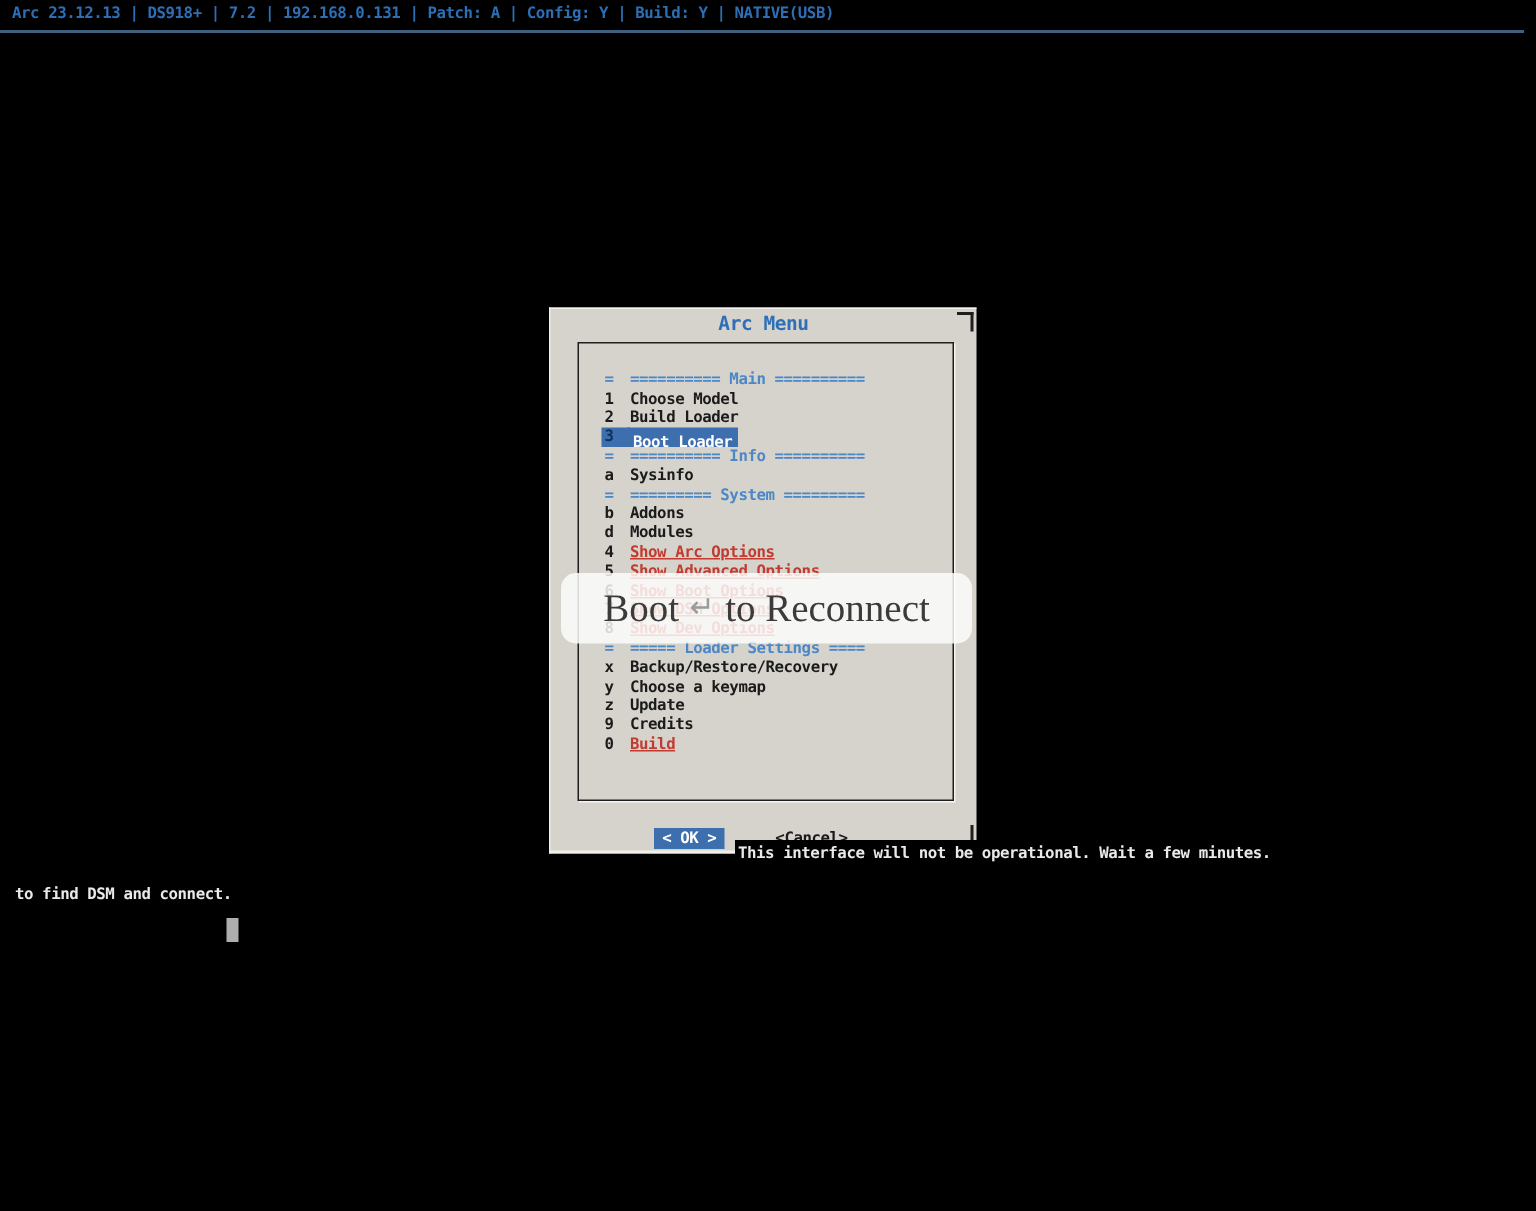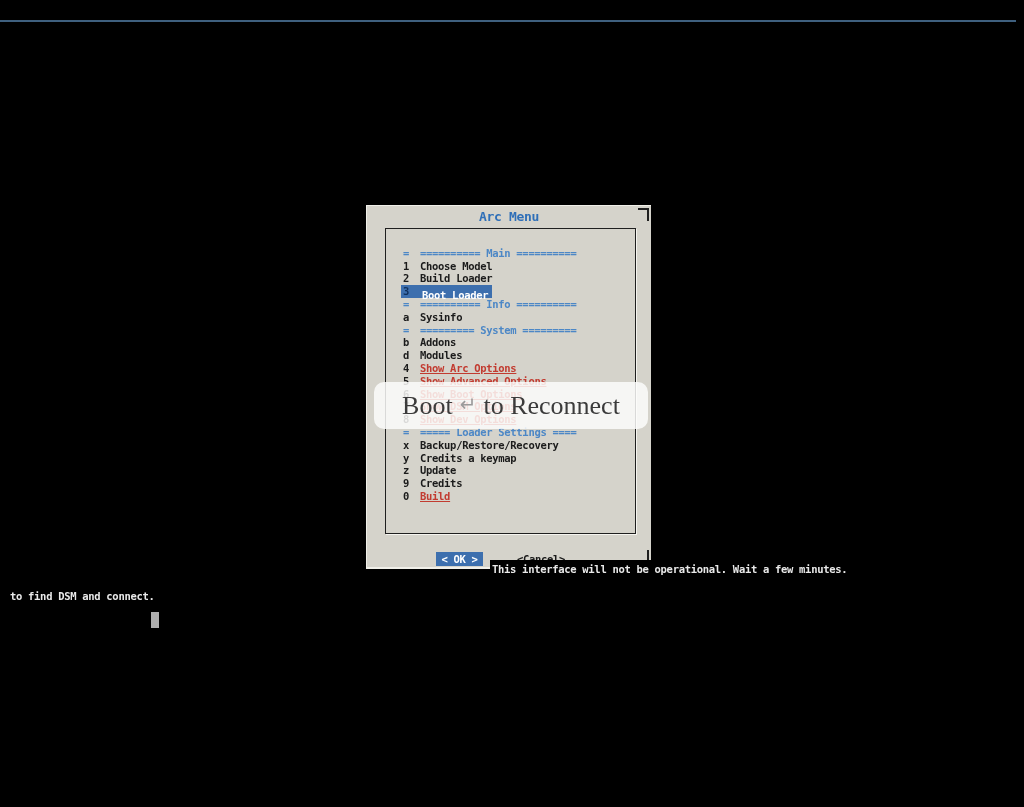--- a/index.html
+++ b/index.html
@@ -47,20 +47,21 @@
   .console-line2 .link{color:#3f80c4;}
   .console-line3{position:absolute;left:10px;top:590px;font-size:10.5px;letter-spacing:-0.3px;
                  color:#e9e9e9;white-space:pre;}
   .cursor{position:absolute;left:151px;top:612px;width:8px;height:16px;background:#aeaeae;}
 </style>
 </head>
 <body>
 
 <div id="screen">
 
+  <div class="topbar">Arc 23.12.13 | DS918+ | 7.2 | 192.168.0.131 | Patch: A | Config: Y | Build: Y | NATIVE(USB)</div>
   <div class="topbar-divider"></div>
 
   <div class="dialog">
     <div class="corner-tr"></div>
     <div class="corner-br"></div>
     <div class="dialog-title">Arc Menu</div>
 
     <div class="menu-box">
       <div class="menu-row" hidden="">
         <span class="menu-tag"></span>
@@ -125,21 +126,21 @@
         <div class="menu-row separator">
         <span class="menu-tag">=</span>
         <span class="menu-label">===== Loader Settings ====</span>
       </div>
         <div class="menu-row normal">
         <span class="menu-tag">x</span>
         <span class="menu-label">Backup/Restore/Recovery</span>
       </div>
         <div class="menu-row normal">
         <span class="menu-tag">y</span>
-        <span class="menu-label">Credits a keymap</span>
+        <span class="menu-label">Choose a keymap</span>
       </div>
         <div class="menu-row normal">
         <span class="menu-tag">z</span>
         <span class="menu-label">Update</span>
       </div>
         <div class="menu-row normal">
         <span class="menu-tag">9</span>
         <span class="menu-label">Credits</span>
       </div>
         <div class="menu-row red">

